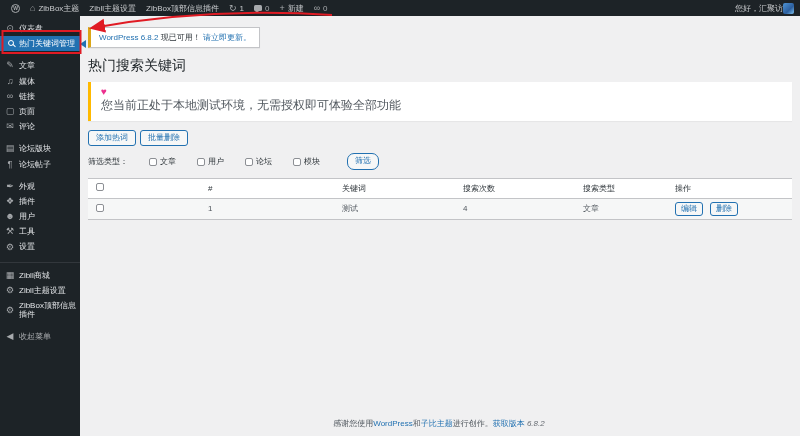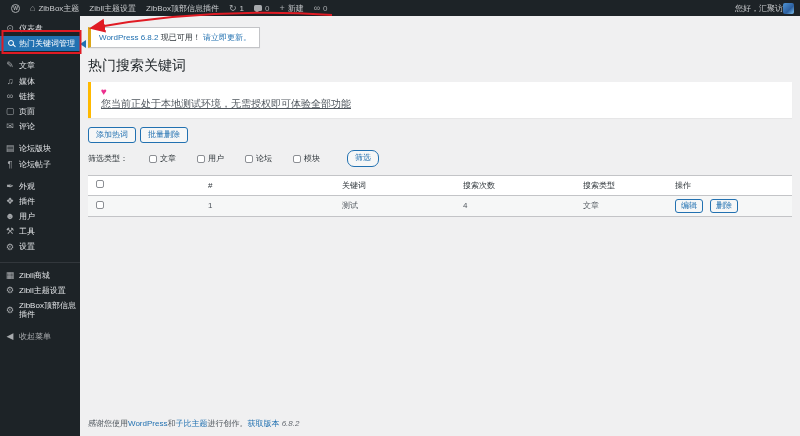--- a/index.html
+++ b/index.html
@@ -65,41 +65,41 @@
   }
   .link { color:#2271b1; cursor:pointer; }
   h1 { font-size:14px; font-weight:400; color:#1d2327; margin:9px 0 7px; }
   .welcome {
     background:#fff; border-left:3px solid #ffb900;
     box-shadow:0 1px 1px rgba(0,0,0,.04);
     padding:5px 10px 7px; margin-bottom:9px;
   }
   .heart { color:#ec2f8e; font-size:10px; line-height:1; }
   .w-title { color:#ec2f8e; font-size:9px; font-weight:bold; margin:3px 0 4px; }
-  .w-desc { color:#50575e; font-size:10px;text-decoration:underline; }
+  .w-desc { color:#50575e; font-size:12px; }
   .btn {
     background:#f6f7f7; border:1px solid #2271b1; color:#2271b1;
     font-size:8px; padding:2px 7px; border-radius:3px; cursor:pointer;
     font-family:Liberation Mono, monospace; line-height:1.3;
   }
   .btn.sm { padding:1px 5px; }
   #toolbar { display:flex; gap:4px; margin-bottom:7px; }
   #filter-row { display:flex; align-items:center; gap:15px; font-size:8px; color:#2c3338; margin-bottom:8px; }
   .cb { width:8px; height:8px; background:#fff; border:1px solid #8c8f94; border-radius:2px; display:inline-block; flex:none; cursor:pointer; }
   .cb-wrap { display:flex; align-items:center; gap:3px; margin-left:6px; }
   #filter-btn { margin-left:12px;border-radius:7px; }
   table { width:100%; border-collapse:collapse; background:#fff; font-size:8px; border-top:1px solid #c3c4c7; border-bottom:1px solid #c3c4c7; }
   th { text-align:left; font-weight:400; color:#2c3338; padding:4px 8px; border-bottom:1px solid #c3c4c7; }
   td { padding:3px 8px; color:#50575e; }
   tbody tr { background:#f6f7f7; }
   .row-actions { display:flex; gap:7px; }
   
   #footer {
     position:absolute; left:88px; right:10px; bottom:7px;
-    display:flex; justify-content:flex-start; font-size:8px; color:#50575e;
+    display:flex; justify-content:center; font-size:8px; color:#50575e;
   }
   .muted { color:#646970;font-style:italic; }
   
   #annotations { position:absolute; left:0; top:0; width:800px; height:436px; pointer-events:none; z-index:50; }
 </style>
 </head>
 <body>
 
 <div id="adminbar">
   <div class="ab-item">

